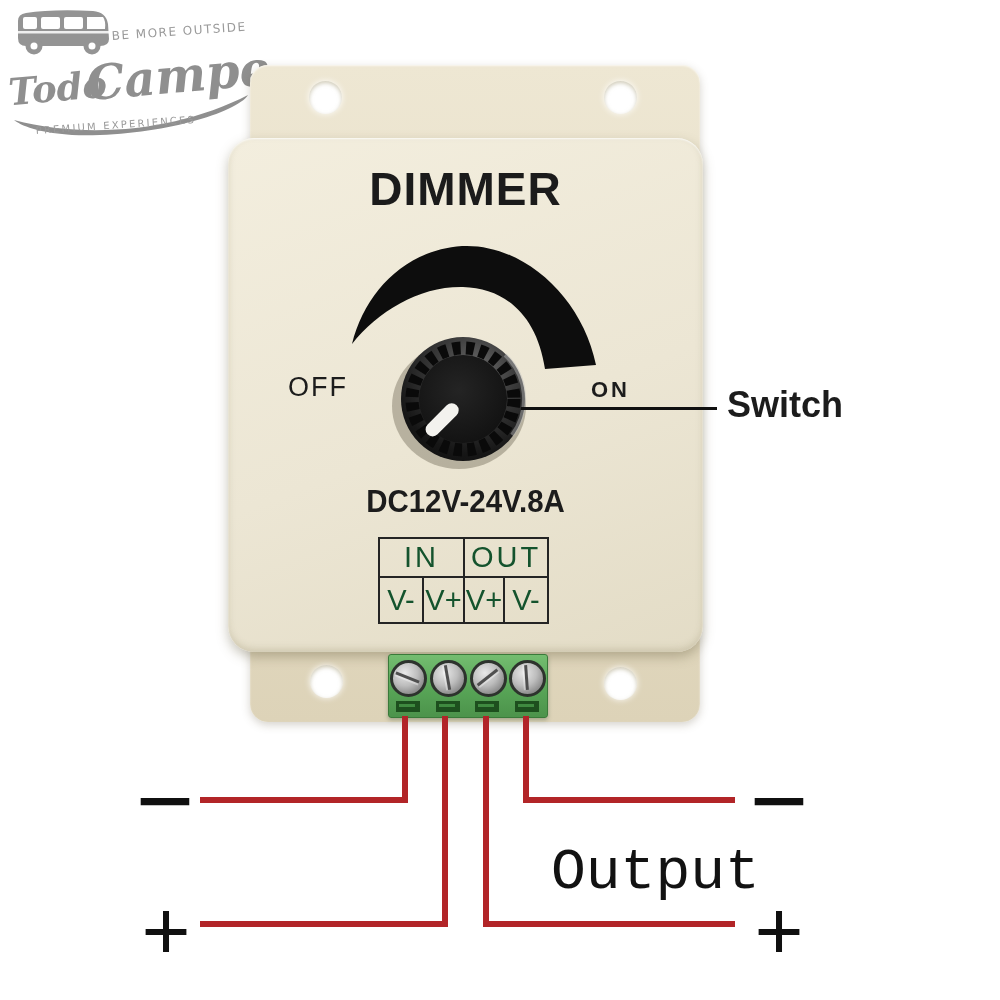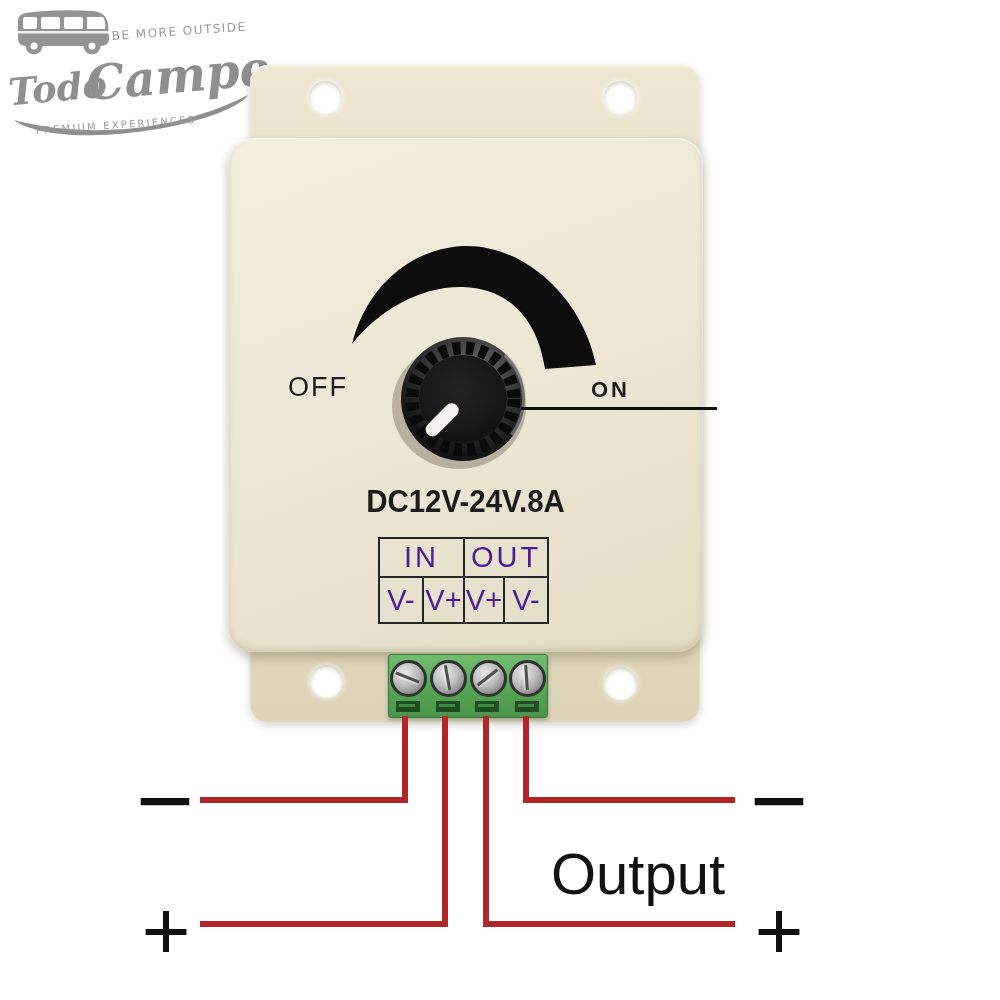--- a/index.html
+++ b/index.html
@@ -28,21 +28,21 @@
 
   .switch-line{left:521px;top:407px;width:196px;height:3px;background:#101010;}
   .switch-label{left:727px;top:384px;font-size:36px;font-weight:700;}
 
   .voltage-rating{left:228px;top:484px;width:475px;text-align:center;
     font-size:31px;font-weight:700;letter-spacing:0px;transform:scaleX(.95);}
 
   
   .term-table{left:378px;top:537px;display:grid;
     grid-template-columns:44px 41px 40px 42px;grid-template-rows:39px 44px;
-    border:2px solid #242424;font-size:29px;color:#4c1d95;}
+    border:2px solid #242424;font-size:29px;color:#14532d;}
   .term-table div{display:flex;align-items:center;justify-content:center;box-sizing:border-box;}
   .hcell{grid-column:span 2;border-bottom:2px solid #242424;letter-spacing:3px;}
   .hcell.first{border-right:2px solid #242424;}
   .pcell.b{border-right:2px solid #242424;}
 
   
   .terminal-block{left:388px;top:654px;width:160px;height:64px;border-radius:3px;
     background:linear-gradient(180deg,#74bd70 0%,#58a557 55%,#4c934b 100%);
     border:1px solid #3a7a3a;box-sizing:border-box;
     box-shadow:0 2px 4px rgba(40,70,40,.35);}
@@ -100,20 +100,21 @@
 
   <div class="abs back-plate">
     <div class="plate-hole" style="left:59px;top:16px;"></div>
     <div class="plate-hole" style="left:354px;top:16px;"></div>
     <div class="plate-hole" style="left:60px;top:600px;"></div>
     <div class="plate-hole" style="left:354px;top:602px;"></div>
   </div>
 
   <div class="abs front-panel"></div>
 
+  <div class="abs device-title">DIMMER</div>
 
   <svg class="abs" style="left:228px;top:138px;" width="475" height="514" viewBox="228 138 475 514">
     <defs>
       <radialGradient id="knobG" cx="0.60" cy="0.28" r="0.85">
         <stop offset="0%" stop-color="#6e6e6e"></stop>
         <stop offset="38%" stop-color="#3a3a3a"></stop>
         <stop offset="78%" stop-color="#161616"></stop>
         <stop offset="100%" stop-color="#0e0e0e"></stop>
       </radialGradient>
       <radialGradient id="knobInner" cx="0.45" cy="0.40" r="0.8">
@@ -133,20 +134,21 @@
       <g transform="translate(463,399) rotate(45)">
         <rect x="-7" y="9" width="14" height="41" rx="7" fill="#f3f2ee"></rect>
       </g>
     </g>
   </svg>
 
   <div class="abs off-label">OFF</div>
   <div class="abs on-label">ON</div>
 
   <div class="abs switch-line"></div>
+  <div class="abs switch-label">Switch</div>
 
   <div class="abs voltage-rating">DC12V-24V.8A</div>
 
   <div class="abs term-table">
     <div class="hcell first">IN</div>
     <div class="hcell">OUT</div>
     <div class="pcell b">V-</div>
     <div class="pcell b">V+</div>
     <div class="pcell b">V+</div>
     <div class="pcell">V-</div>
@@ -178,15 +180,15 @@
   <div class="abs wire wh" style="left:200px;top:797px;width:208px;"></div>
   <div class="abs wire wh" style="left:200px;top:921px;width:248px;"></div>
   <div class="abs wire wh" style="left:483px;top:921px;width:252px;"></div>
   <div class="abs wire wh" style="left:523px;top:797px;width:212px;"></div>
 
   <div class="abs sym minus" style="left:138px;top:772px;width:54px;height:56px;">−</div>
   <div class="abs sym plus" style="left:138px;top:901px;width:56px;height:58px;">+</div>
   <div class="abs sym minus" style="left:752px;top:772px;width:54px;height:56px;">−</div>
   <div class="abs sym plus" style="left:751px;top:901px;width:56px;height:58px;">+</div>
 
-  <div class="abs io-label" style="left:551px;top:840px;">Output</div>
+  <div class="abs io-label" style="left:551px;top:840px;font-family:Liberation Mono, monospace;">Output</div>
 
 </div>
 
 </body></html>

